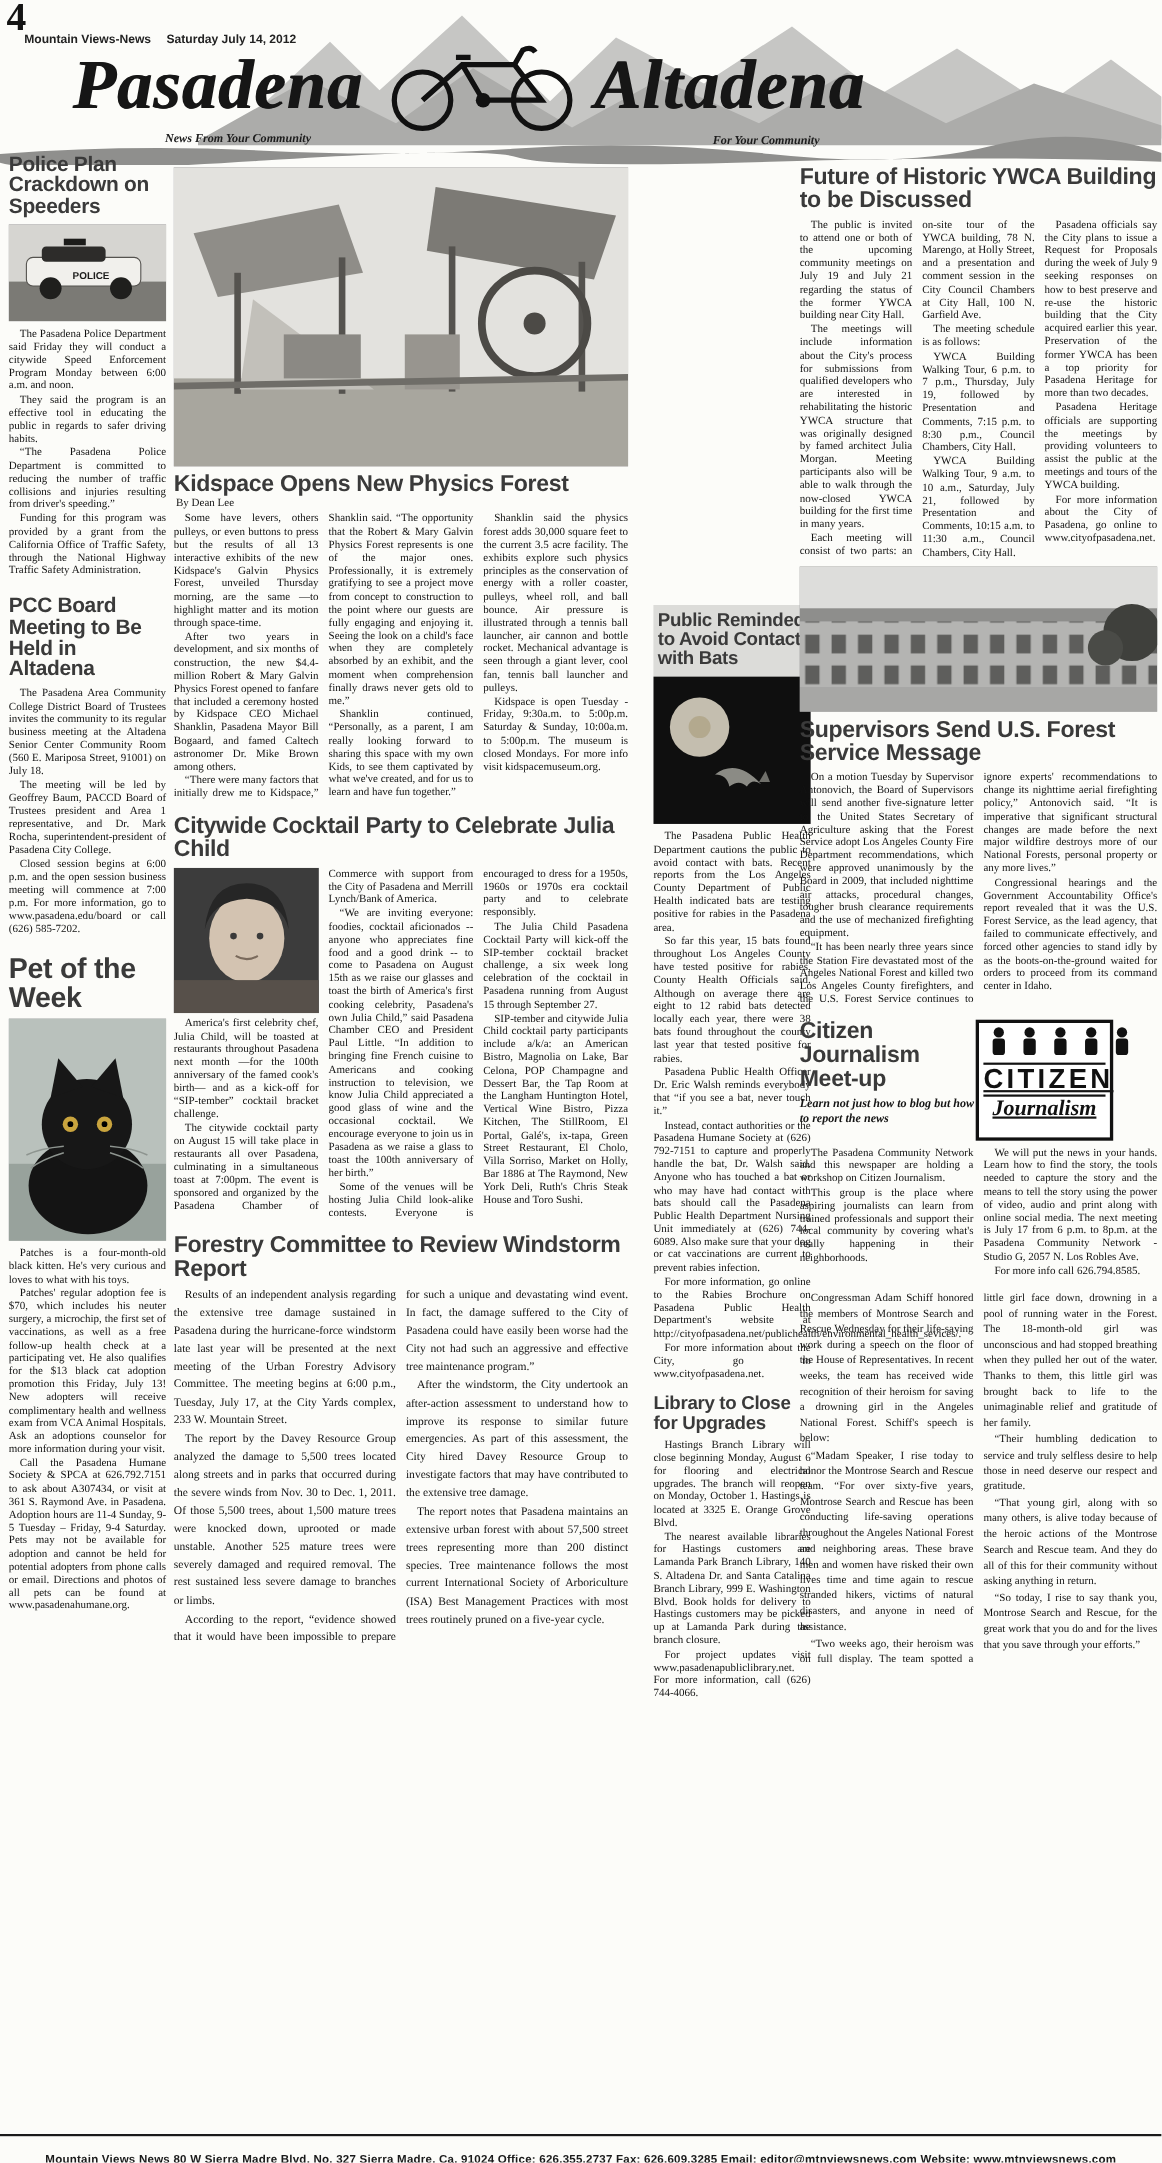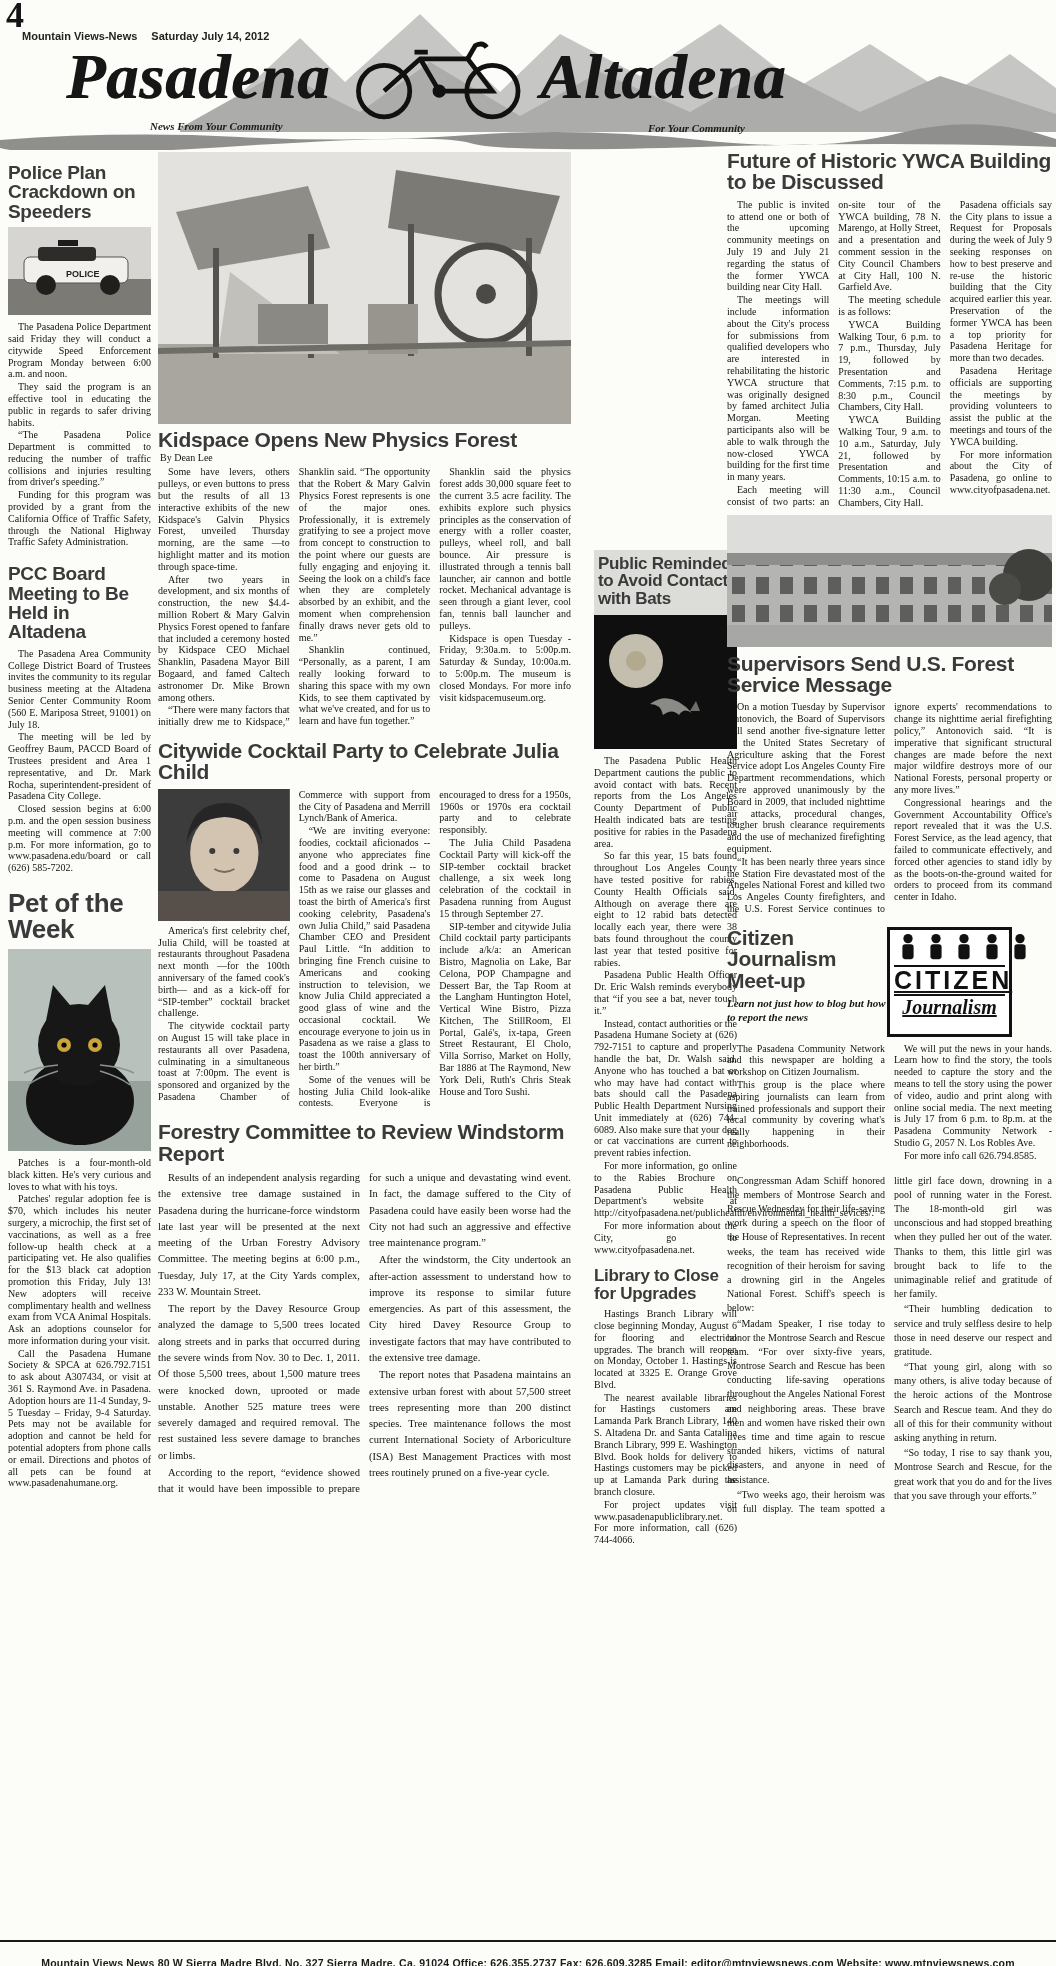--- a/index.html
+++ b/index.html
@@ -28,21 +28,21 @@
   .masthead-name {
     font-family:"Liberation Serif", serif; font-style:italic; font-weight:bold;
     font-size:64px; color:#161616; text-shadow:1px 0 #161616; letter-spacing:1px;
   }
   .tagline {
     font-family:"Liberation Serif", serif; font-style:italic; font-weight:bold;
     font-size:11px; color:#1c1c1c;
   }
 
   
-  #left-col  { left:8px;   top:163px; width:143px; }
+  #left-col  { left:8px;   top:140px; width:143px; }
   #center-col{ left:158px; top:152px; width:413px; }
   #mid-col   { left:594px; top:550px; width:143px; }
   #right-col { left:727px; top:150px; width:325px; }
 
   .t-left  { font-size:19px; }
   .t-pet   { font-size:26px; margin-top:16px; }
   .t-center{ font-size:21px; }
   .t-mid   { font-size:17px; }
   .t-right { font-size:21px; }
 

